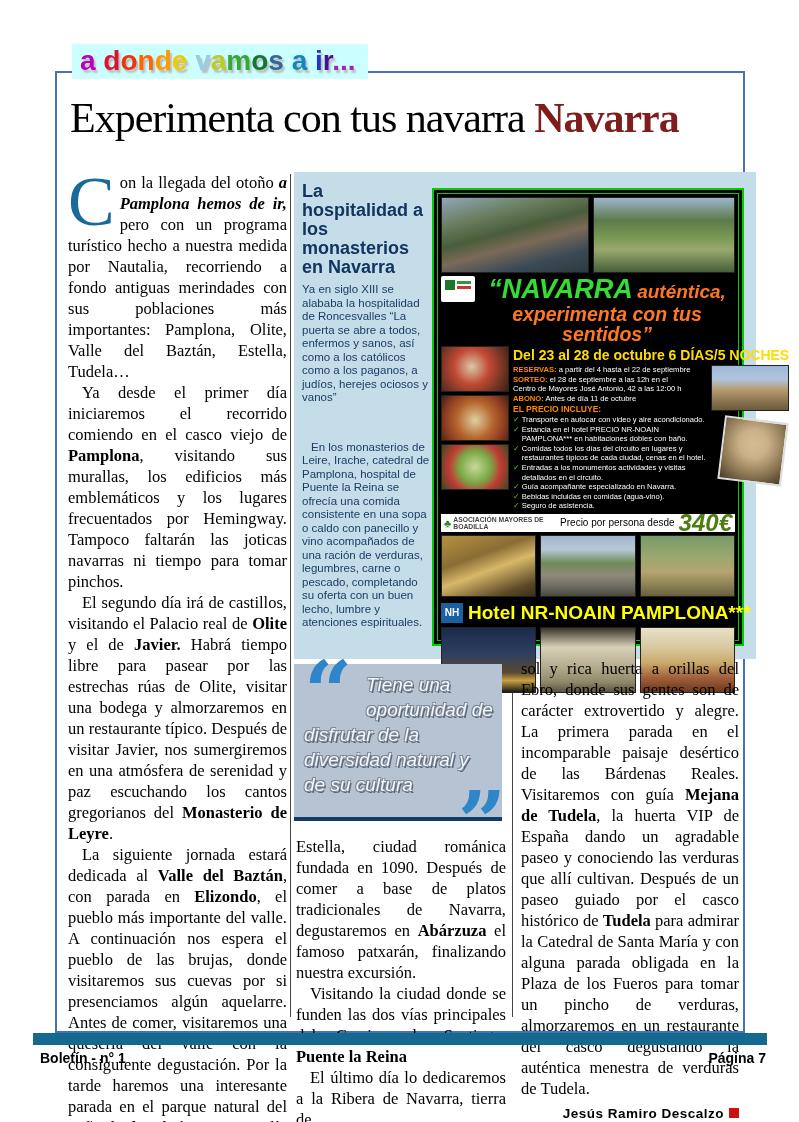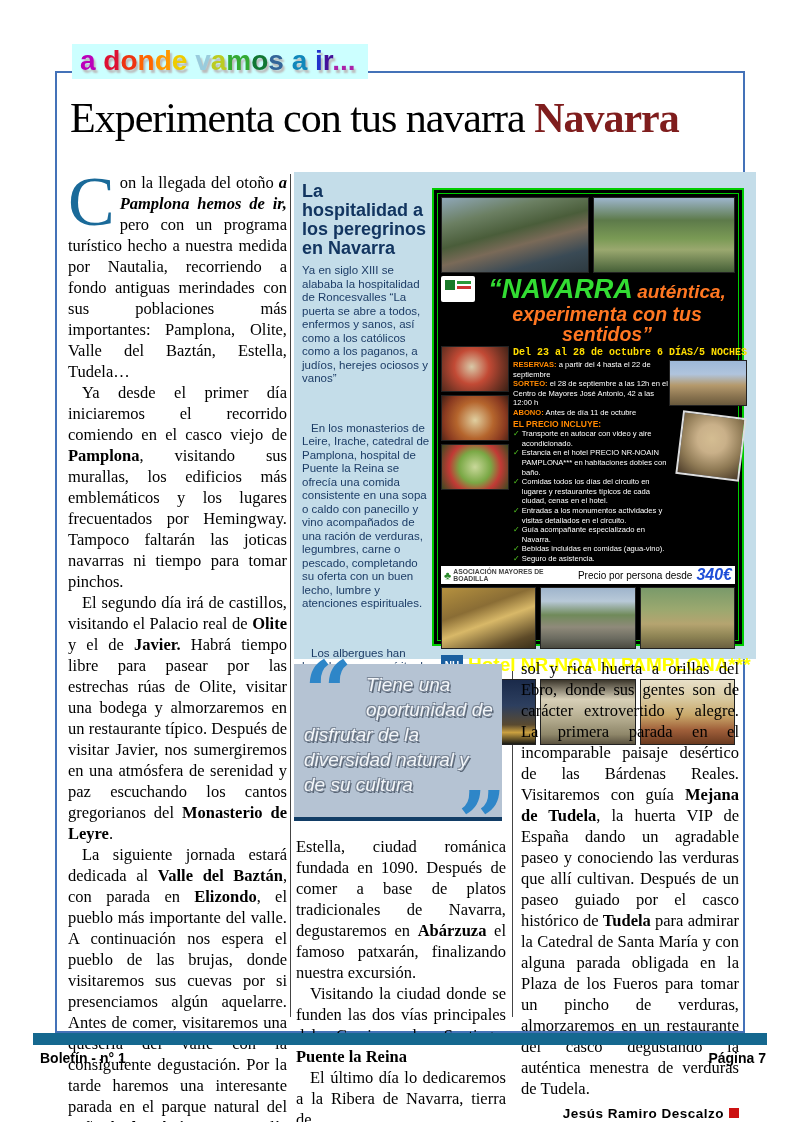--- a/index.html
+++ b/index.html
@@ -69,36 +69,36 @@
   .hl-lines { flex:1; text-align:center; font-style:italic; font-weight:bold; line-height:1; }
   .hl-green { color:#33dd33; font-size:27px; }
   .hl-orange { color:#ff7722; font-size:19px; }
   .hl2 { font-size:19.5px; margin-top:2px; }
   .ad-main { display:flex; gap:4px; }
   .ad-left { width:68px; flex:none; display:flex; flex-direction:column; gap:3px; }
   .ph-pinchos1 { width:68px; height:46px; background:radial-gradient(circle at 45% 45%,#d8c9a8 0%,#c24a35 40%,#7a3525 70%,#3a2015 100%); }
   .ph-pinchos2 { width:68px; height:46px; background:radial-gradient(circle at 50% 55%,#e0cfa0 0%,#b5652d 45%,#8a3a20 75%,#402015 100%); }
   .ph-verduras { width:68px; height:46px; background:radial-gradient(circle at 50% 50%,#c9d89a 0%,#7aa845 40%,#c23a35 65%,#3a4a20 100%); }
   .ad-rest { flex:1; }
-  .dates { color:#ffdd00; font-weight:bold; font-size:10px; margin:1px 0 2px 0; white-space:nowrap;font-family:Liberation Mono, monospace; }
+  .dates { color:#ffdd00; font-weight:bold; font-size:14px; margin:1px 0 2px 0; white-space:nowrap; }
   .ad-rest-row { display:flex; }
   .ad-text { flex:1; color:#fff; font-size:7.6px; line-height:9.6px; }
   .ad-text b { color:#ff8800; }
   .inc-title { color:#ff8800; font-weight:bold; font-size:8.5px; margin-top:2px; }
   .check { display:flex; gap:2px; }
   .check .tick { color:#55cc22; flex:none; font-size:8px; }
   .ad-photos-right { width:78px; flex:none; }
   .ph-castle { width:78px; height:46px; background:linear-gradient(180deg,#9db8d8 0%,#b0c4dd 30%,#b59a6d 55%,#8a7450 80%,#6a5a3d 100%); }
   .ph-portal { width:64px; height:64px; margin:8px 0 0 10px; transform:rotate(7deg); border:2px solid #ddd;
                background:radial-gradient(circle at 50% 38%,#d4bd92 0%,#c9b089 30%,#8f7a55 65%,#4a3a28 100%); }
   .ad-strip { display:flex; align-items:center; background:#fff; height:18px; margin:3px 0; padding:0 3px; }
   .tree-icon { color:#2a8a2a; font-size:11px; margin-right:2px; }
   .assoc { font-size:6.8px; font-weight:bold; color:#444; letter-spacing:0px; flex:1; }
   .price-label { font-size:10px; color:#000; margin-right:4px; }
-  .price { font-size:16px; font-weight:bold; font-style:italic; color:#1d4ed8; line-height:16px; }
+  .price { font-size:24px; font-weight:bold; font-style:italic; color:#4d7c0f; line-height:16px; }
   .ph-forest   { width:96px; height:62px; background:linear-gradient(160deg,#b5913f 0%,#8a6d35 35%,#d8b868 55%,#5d4a28 85%,#3a3018 100%); }
   .ph-bridge   { width:96px; height:62px; background:linear-gradient(180deg,#9fb5cc 0%,#b8c9d8 22%,#708a5a 45%,#8f8a7a 65%,#6a6a5f 85%,#4a4a40 100%); }
   .ph-vineyard { width:96px; height:62px; background:linear-gradient(180deg,#7a9a6a 0%,#9aa86f 35%,#b5a470 60%,#8f8555 80%,#6a6040 100%); }
   .ad-hotel { display:flex; align-items:center; height:26px; margin:1px 0; }
   .nh-logo { width:22px; height:20px; background:#1a5fa0; color:#fff; font-weight:bold; font-size:10px;
              display:flex; align-items:center; justify-content:center; margin-right:5px; flex:none; }
   .hotel-name { color:#ffff00; font-weight:bold; font-size:19px; white-space:nowrap; letter-spacing:0px; }
   .ph-hotelnight { width:96px; height:66px; background:linear-gradient(180deg,#1a2a4a 0%,#2d3f5f 40%,#5a4a30 70%,#caa040 82%,#1a1a15 100%); }
   .ph-bathroom   { width:96px; height:66px; background:linear-gradient(180deg,#3a352a 0%,#d8d0b8 30%,#b5ad90 60%,#8f876a 85%,#5a5240 100%); }
   .ph-bedroom    { width:96px; height:66px; background:linear-gradient(180deg,#e8e0c8 0%,#d8c9a0 30%,#c9a86a 55%,#a05f3a 78%,#6a3a20 100%); }
@@ -148,21 +148,21 @@
     <p class="ind"><span>El segundo día irá de castillos, visitando el Palacio real de </span><span style="font-weight: bold;">Olite</span><span> y el de </span><span style="font-weight: bold;">Javier.</span><span> Habrá tiempo libre para pasear por las estrechas rúas de Olite, visitar una bodega y almorzaremos  en un restaurante típico. Después de visitar Javier, nos sumergiremos en una atmósfera de serenidad y paz escuchando los cantos gregorianos del </span><span style="font-weight: bold;">Monasterio de Leyre</span><span>.</span></p>
     <p class="ind"><span>La siguiente jornada estará dedicada al </span><span style="font-weight: bold;">Valle del Baztán</span><span>, con parada en </span><span style="font-weight: bold;">Elizondo</span><span>, el pueblo más importante del valle. A continuación nos espera el pueblo de las brujas, donde visitaremos sus cuevas por si presenciamos algún aquelarre. Antes de comer, visitaremos una quesería del valle con la consiguiente degustación. Por la tarde haremos una interesante parada en el parque natural del </span><span style="font-weight: bold;">Señorío de Bértiz</span><span>, con su jardín botánico.</span></p>
 
   </div>
 
   <div class="vline vline1"></div>
   <div class="vline vline2"></div>
 
   <div class="panel">
     <div class="sidebar">
-      <h2>La hospitalidad a los peregrinos en Navarra</h2>
+      <h2>La hospitalidad a los monasterios en Navarra</h2>
       <p>Ya en siglo XIII se alababa la hospitalidad de Roncesvalles “La puerta se abre a todos, enfermos y sanos, así como a los católicos como a los paganos, a judíos, herejes ociosos y vanos”</p>
       <p class="ind">En los monasterios de Leire, Irache, catedral de Pamplona, hospital de Puente la Reina se ofrecía una comida consistente en una sopa o caldo con panecillo y vino acompañados de una ración de verduras, legumbres, carne o pescado, completando su oferta con un buen lecho, lumbre y atenciones espirituales.</p>
       <p class="ind">Los albergues han heredado ese espíritu de hospitalidad y brindan cobijo a los peregrinos en su viaje que aún hoy sigue siendo duro…</p>
       <div class="weblink">www.turismo.navarra.es</div>
     </div>
 
     <div class="ad">
       <div class="ad-photo-row">
         <div class="ph ph-village"></div>
         <div class="ph ph-valley"></div>

